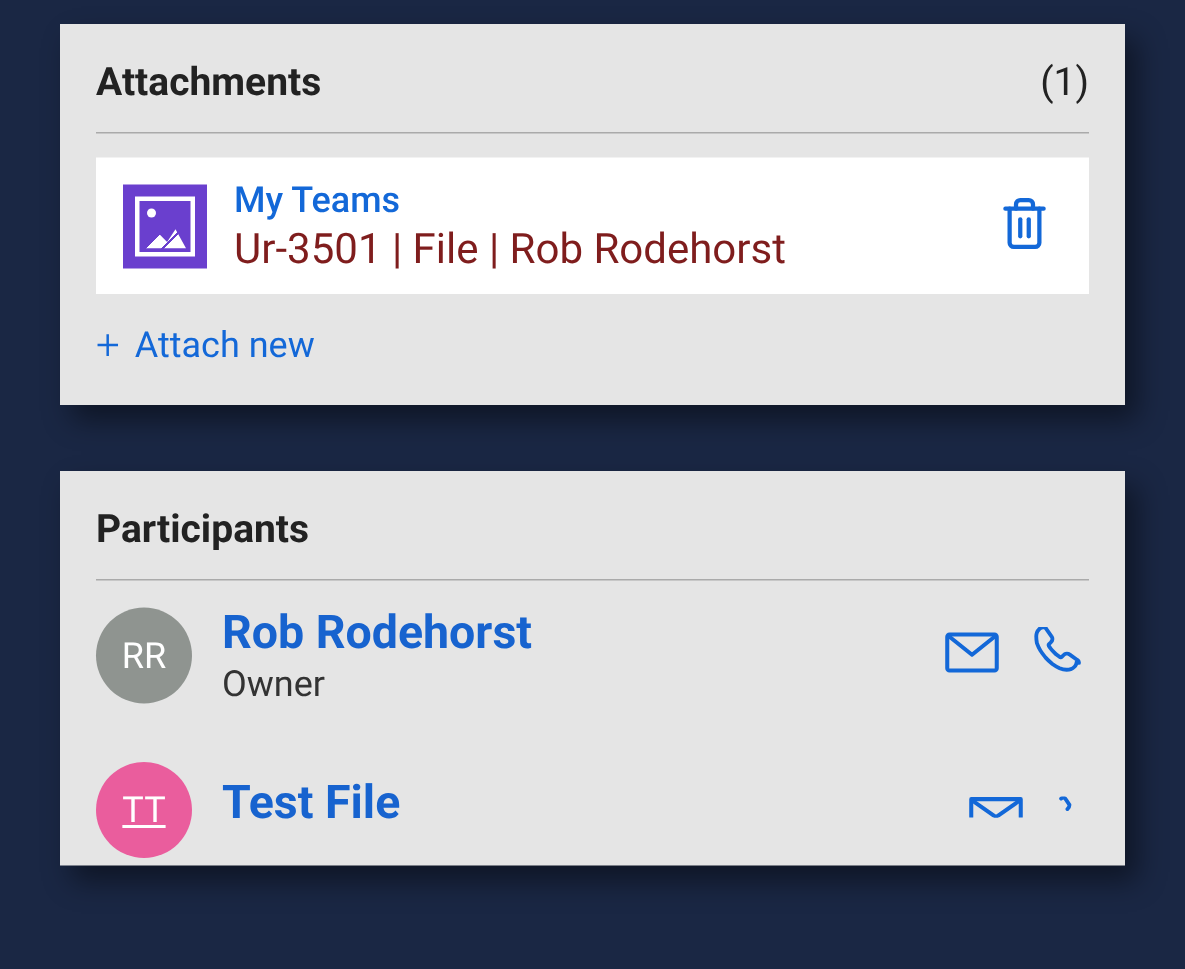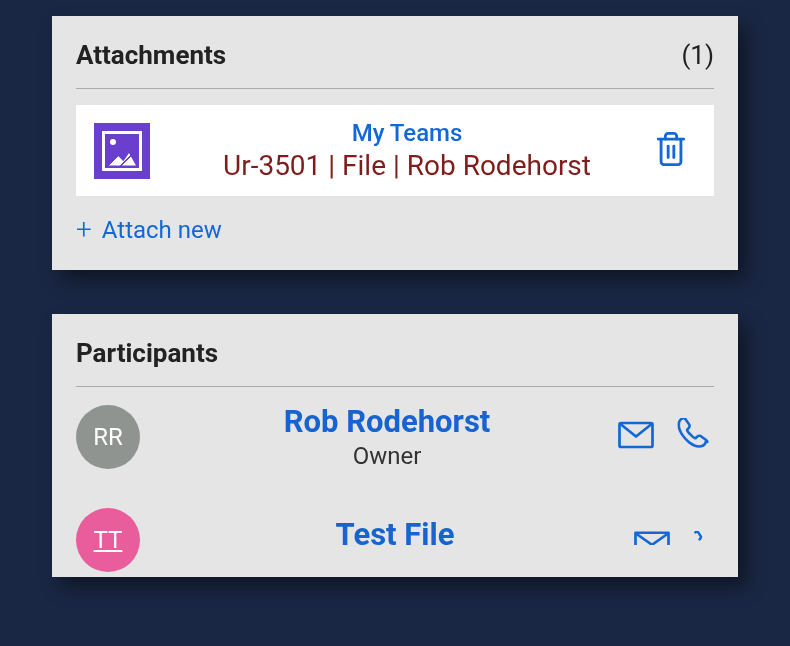--- a/index.html
+++ b/index.html
@@ -6,24 +6,23 @@
     body {
       background: #1a2744;
       font-family: -apple-system, BlinkMacSystemFont, "Segoe UI", Roboto, Arial, sans-serif;
       width: 790px;
       height: 646px;
       overflow: hidden;
       padding: 0;
     }
     .card {
       background: #e5e5e5;
-      margin: 16px 52px;
+      margin: 16px 40px;
       padding: 24px;
       box-shadow: 8px 10px 18px rgba(0,0,0,0.45);
-      text-align: center;
     }
     .card-header {
       display: flex;
       justify-content: space-between;
       align-items: center;
       padding-bottom: 18px;
       border-bottom: 1px solid #aaa;
     }
     .card-title {
       font-size: 26px;
@@ -33,21 +32,20 @@
     .card-count {
       font-size: 26px;
       color: #222;
     }
     .attachment-item {
       background: #fff;
       margin-top: 16px;
       padding: 14px 18px;
       display: flex;
       align-items: center;
-      gap: 38px;
     }
     .att-thumb {
       width: 56px;
       height: 56px;
       background: #6a3fce;
       display: flex;
       align-items: center;
       justify-content: center;
       flex-shrink: 0;
     }

